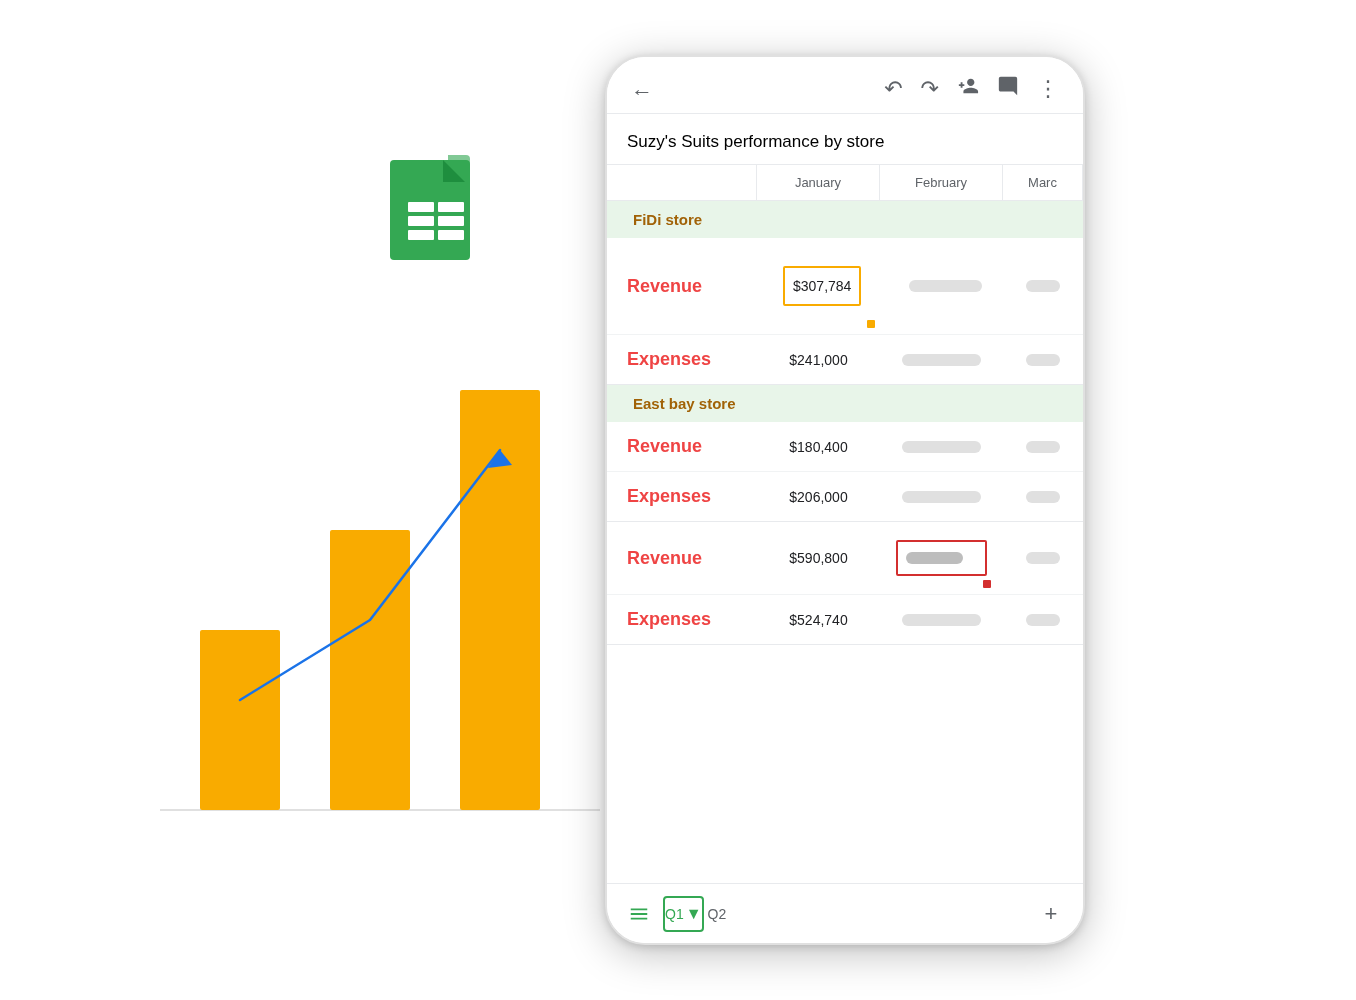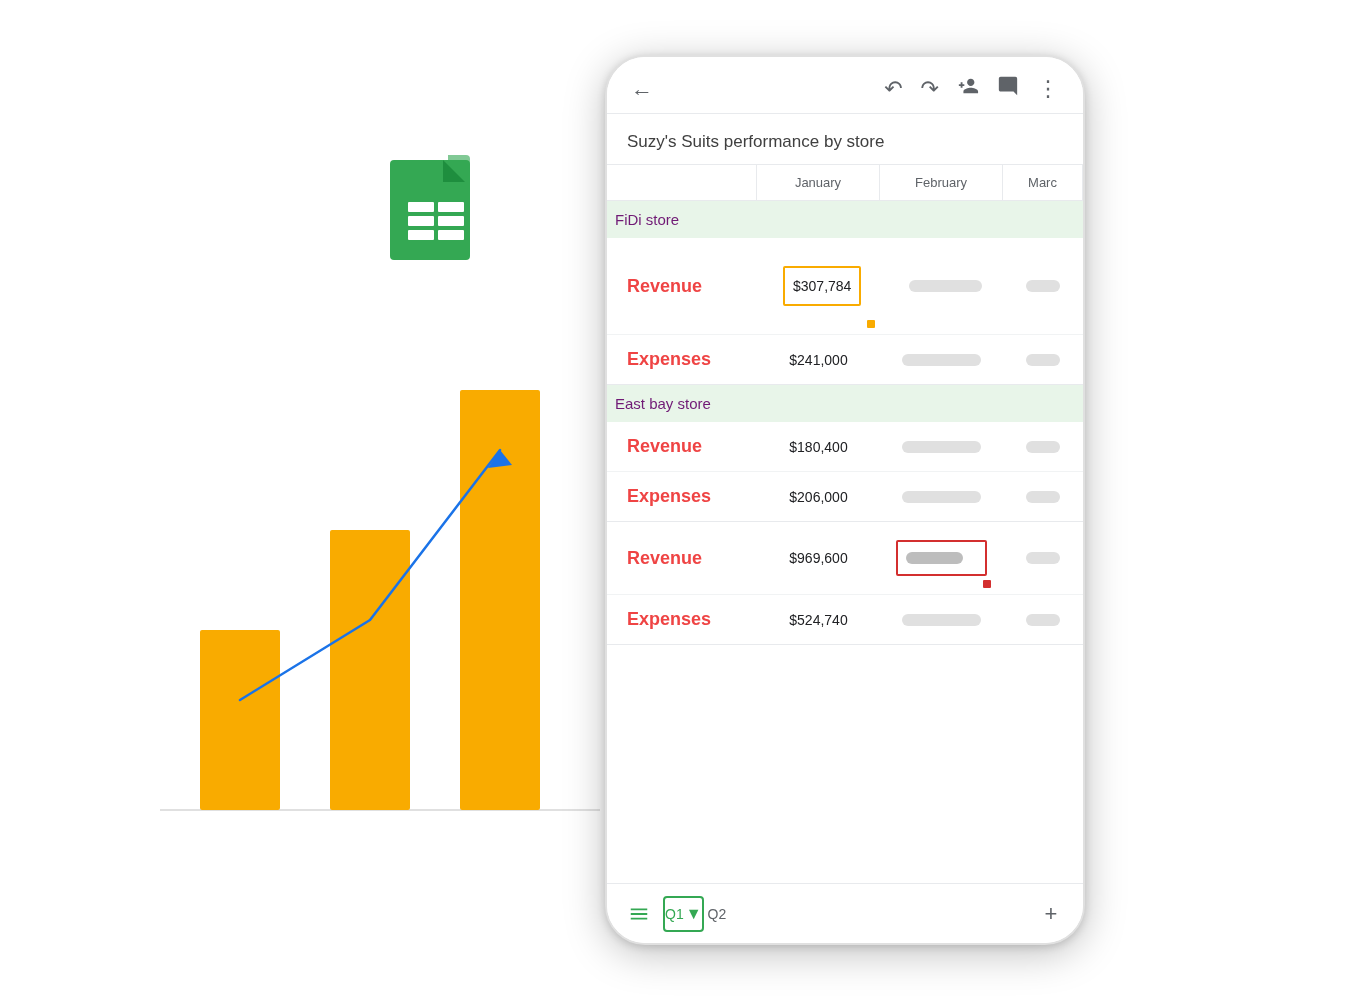--- a/index.html
+++ b/index.html
@@ -109,21 +109,21 @@
     
     .spreadsheet {
       background: #fff;
       height: calc(100% - 140px);
       overflow: hidden;
     }
 
     .sheet-title {
       padding: 18px 20px 12px 20px;
       font-size: 17px;
-      color: #404040;
+      color: #000000;
       font-weight: 400;
       border-bottom: 1px solid #e8eaed;
     }
 
     
     .col-headers {
       display: grid;
       grid-template-columns: 150px 1fr 1fr 80px;
       background: #fff;
       border-bottom: 1px solid #e8eaed;
@@ -136,24 +136,24 @@
       border-right: 1px solid #e8eaed;
     }
     .col-header:first-child { text-align: left; }
 
     
     .store-section {
       border-bottom: 1px solid #e8eaed;
     }
     .store-header-row {
       background: #e8f5e9;
-      padding: 10px 8px;
+      padding: 10px 26px;
       font-size: 15px;
-      font-weight: 400;
-      color: #701a75;
+      font-weight: 700;
+      color: #a16207;
     }
     .data-row {
       display: grid;
       grid-template-columns: 150px 1fr 1fr 80px;
       border-bottom: 1px solid #f1f3f4;
       align-items: center;
     }
     .data-row:last-child { border-bottom: none; }
     .row-label {
       padding: 14px 20px;
@@ -421,21 +421,21 @@
           <div class="placeholder-bar-sm"></div>
         </div>
       </div>
     </div>
 
     <div class="store-section">
 
       <div class="data-row">
         <div class="row-label">Revenue</div>
         <div class="row-value">
-          <span>$969,600</span>
+          <span>$590,800</span>
         </div>
         <div class="row-placeholder" style="position:relative;">
           <div class="cell-selected-red" style="width:100%;">
             <div class="placeholder-bar"></div>
           </div>
           <div class="resize-handle-red"></div>
         </div>
         <div class="row-placeholder">
           <div class="placeholder-bar-sm"></div>
         </div>

